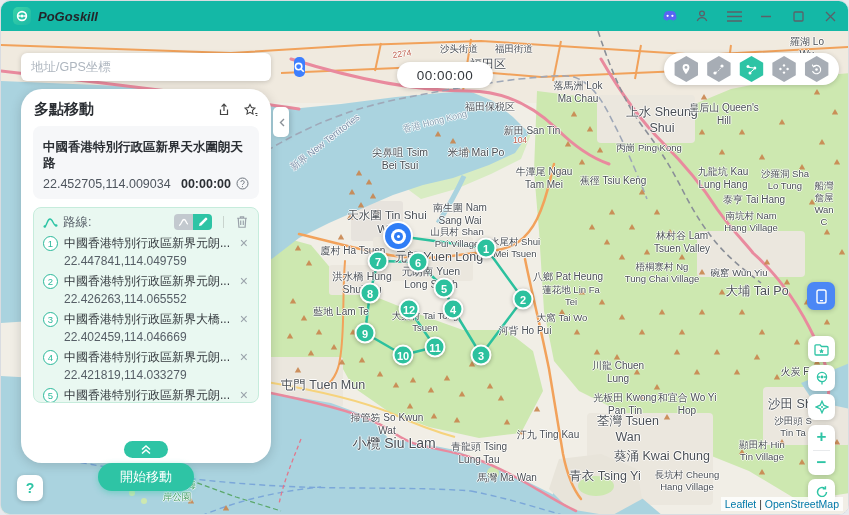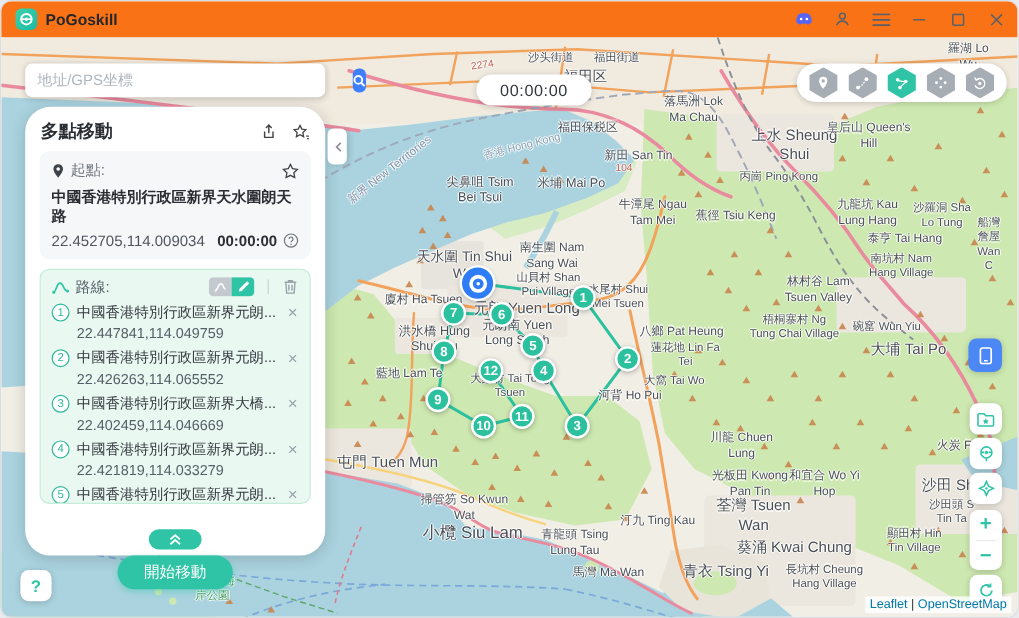--- a/index.html
+++ b/index.html
@@ -1,21 +1,21 @@
 <!DOCTYPE html>
 <html><head>
 <meta charset="utf-8">
 <style>
   * { box-sizing: border-box; margin: 0; padding: 0; }
   html,body { width:849px; height:515px; }
   body { background:#e8eaee; font-family:"Liberation Sans", sans-serif; overflow:hidden; }
   .window { position:relative; width:849px; height:515px; background:#fff; border-radius:10px; overflow:hidden; border:1px solid #d9dce1; }
 
   
-  .titlebar { position:absolute; top:0; left:0; right:0; height:30px; background:#f97316; display:flex; align-items:center; justify-content:space-between; padding:0 10px 0 12px; z-index:40; }
+  .titlebar { position:absolute; top:0; left:0; right:0; height:30px; background:#14b8a6; display:flex; align-items:center; justify-content:space-between; padding:0 10px 0 12px; z-index:40;font-style:italic; }
   .brand { display:flex; align-items:center; gap:7px; }
   .logo { width:18px; height:18px; border-radius:5px; background:linear-gradient(135deg,#3bd3a8,#1db8a6); display:flex; align-items:center; justify-content:center; }
   .brand-name { font-size:13px; font-weight:700; color:#23262b; }
   .win-icons { display:flex; align-items:center; gap:16px; }
   .win-icons .wi { width:16px; height:16px; display:flex; align-items:center; justify-content:center; color:#5b6068; cursor:pointer; }
 
   
   .map-area { position:absolute; top:30px; left:0; right:0; bottom:0; background:#f1eee6; overflow:hidden; }
   .map-svg { position:absolute; top:0; left:0; }
   .map-label { position:absolute; transform:translate(-50%,-50%); color:#4a4f55; white-space:pre-line; text-align:center; line-height:1.25;
@@ -567,30 +567,20 @@
           <span class="phi">
             <svg width="15" height="14" viewBox="0 0 15 14" fill="none" stroke="#444" stroke-width="1.1">
                 <path d="M7 1.5l1.5 3.1 3.4.5-2.5 2.4.6 3.4L7 9.3 4 10.9l.6-3.4L2.1 5.1l3.4-.5z"></path>
                 <path d="M12.2 10.5h2.2M12.8 12.5h1.6"></path>
               </svg>
           </span>
         </span>
       </div>
 
       <div class="start-card">
-        <div class="sc-row1">
-          <svg width="11" height="13" viewBox="0 0 11 13" fill="#3c4248">
-              <path d="M5.5 0.8a4 4 0 0 1 4 4C9.5 7.6 5.5 12 5.5 12S1.5 7.6 1.5 4.8a4 4 0 0 1 4-4z"></path>
-              <circle cx="5.5" cy="4.8" r="1.5" fill="#fff"></circle>
-            </svg>
-          <span class="sc-label">起點:</span>
-          <svg width="14" height="13" viewBox="0 0 14 13" fill="none" stroke="#3c4248" stroke-width="1.1">
-              <path d="M7 1l1.8 3.6 4 .6-2.9 2.8.7 4L7 10.1 3.4 12l.7-4L1.2 5.2l4-.6z"></path>
-            </svg>
-        </div>
         <div class="sc-addr">中國香港特別行政區新界天水圍朗天路</div>
         <div class="sc-row3">
           <span class="sc-coords">22.452705,114.009034</span>
           <span class="sc-timer">00:00:00</span>
           <svg width="13" height="13" viewBox="0 0 13 13" fill="none" stroke="#6d747d" stroke-width="1">
               <circle cx="6.5" cy="6.5" r="5.5"></circle>
               <path d="M4.8 5a1.7 1.7 0 1 1 2.4 1.8c-.5.2-.7.6-.7 1.1"></path>
               <circle cx="6.5" cy="9.6" r=".6" fill="#6d747d" stroke="none"></circle>
             </svg>
         </div>

